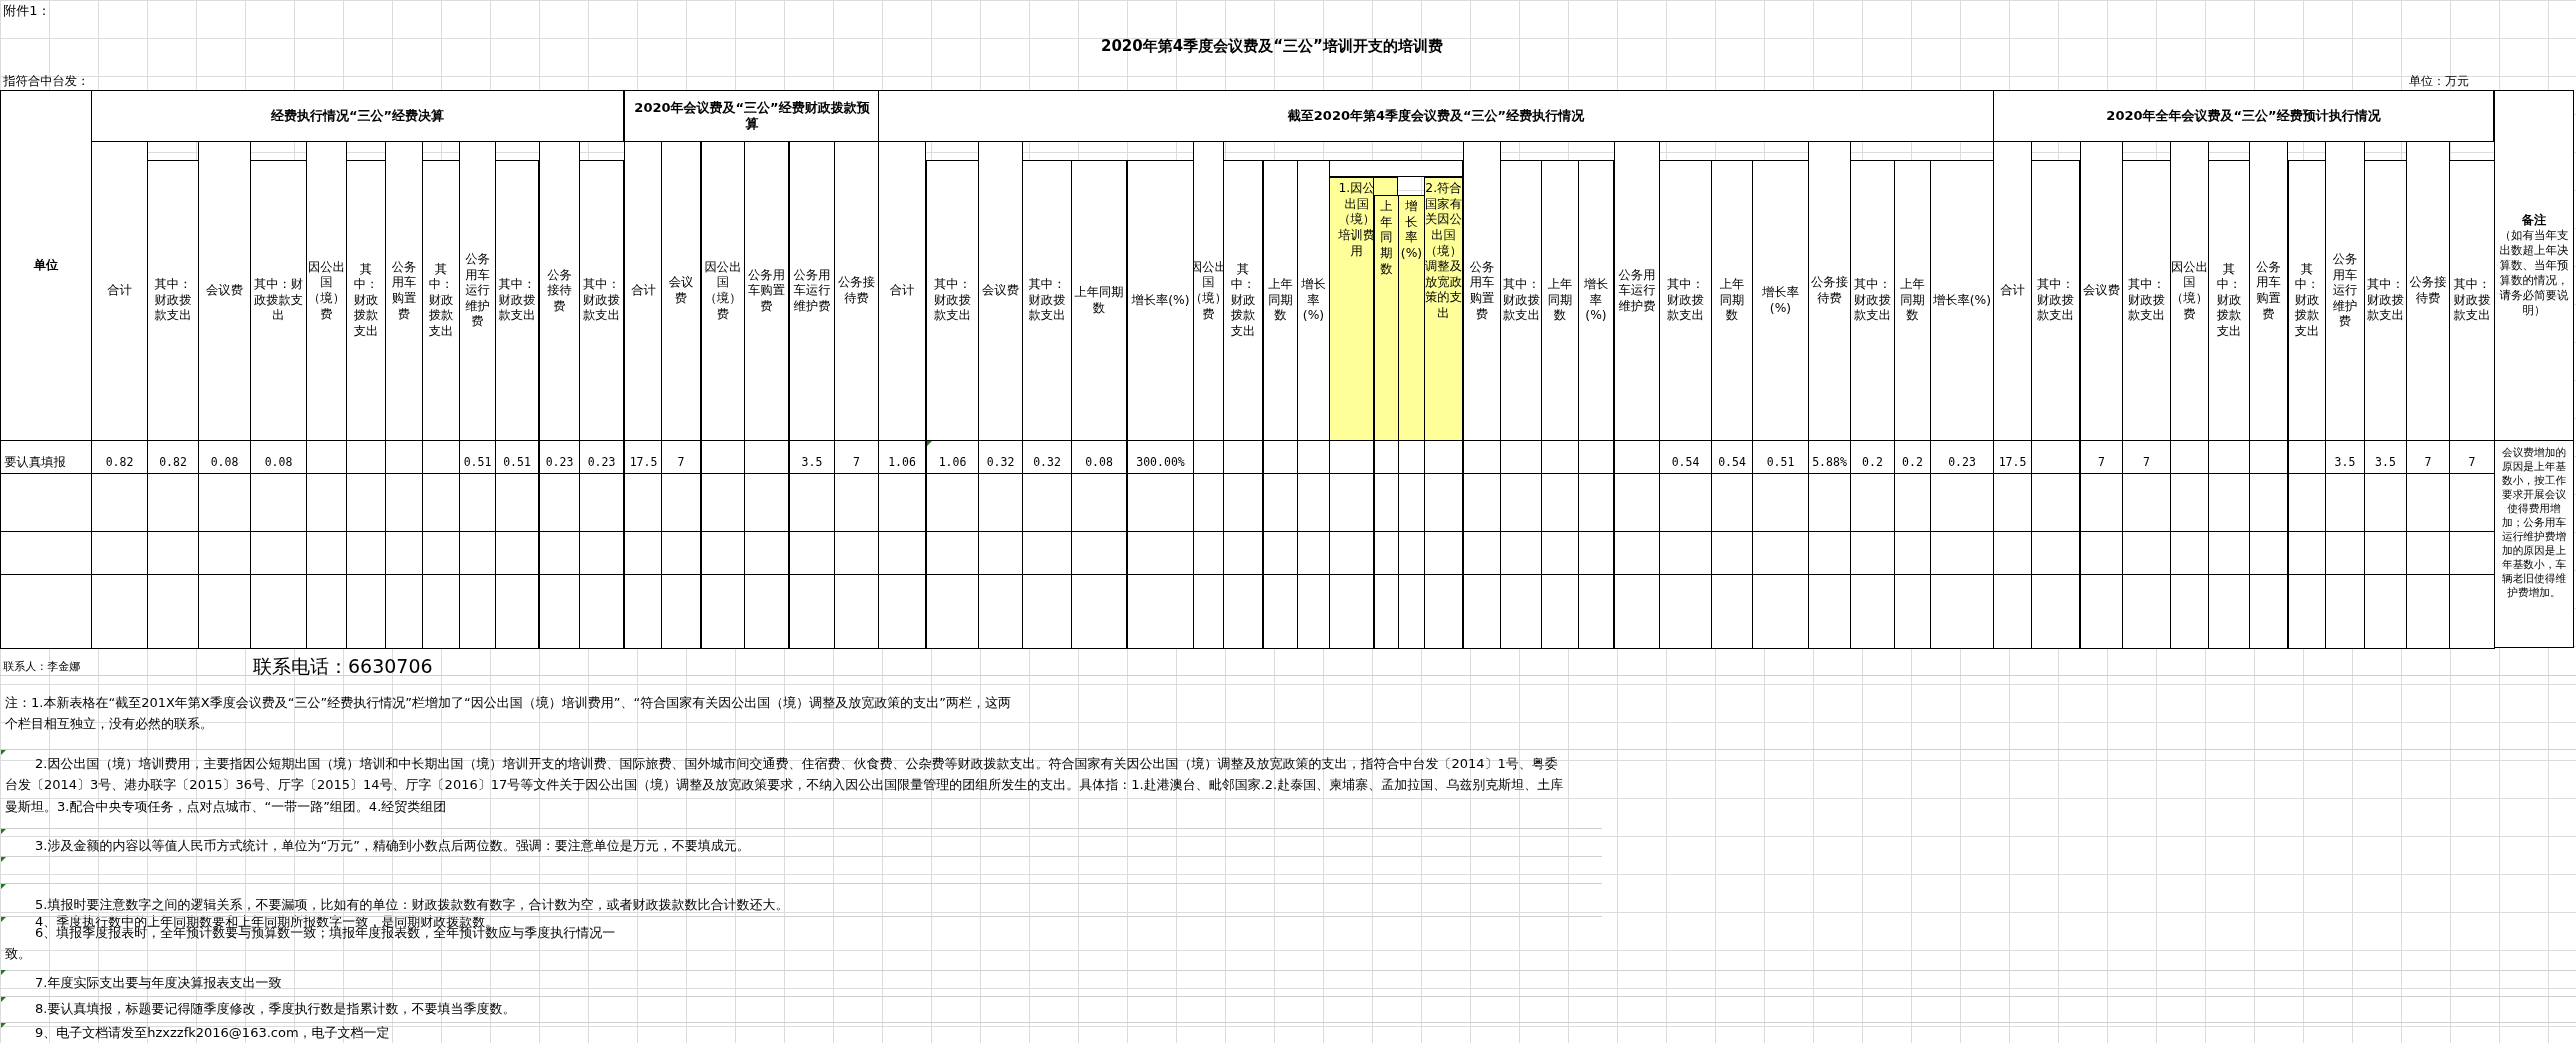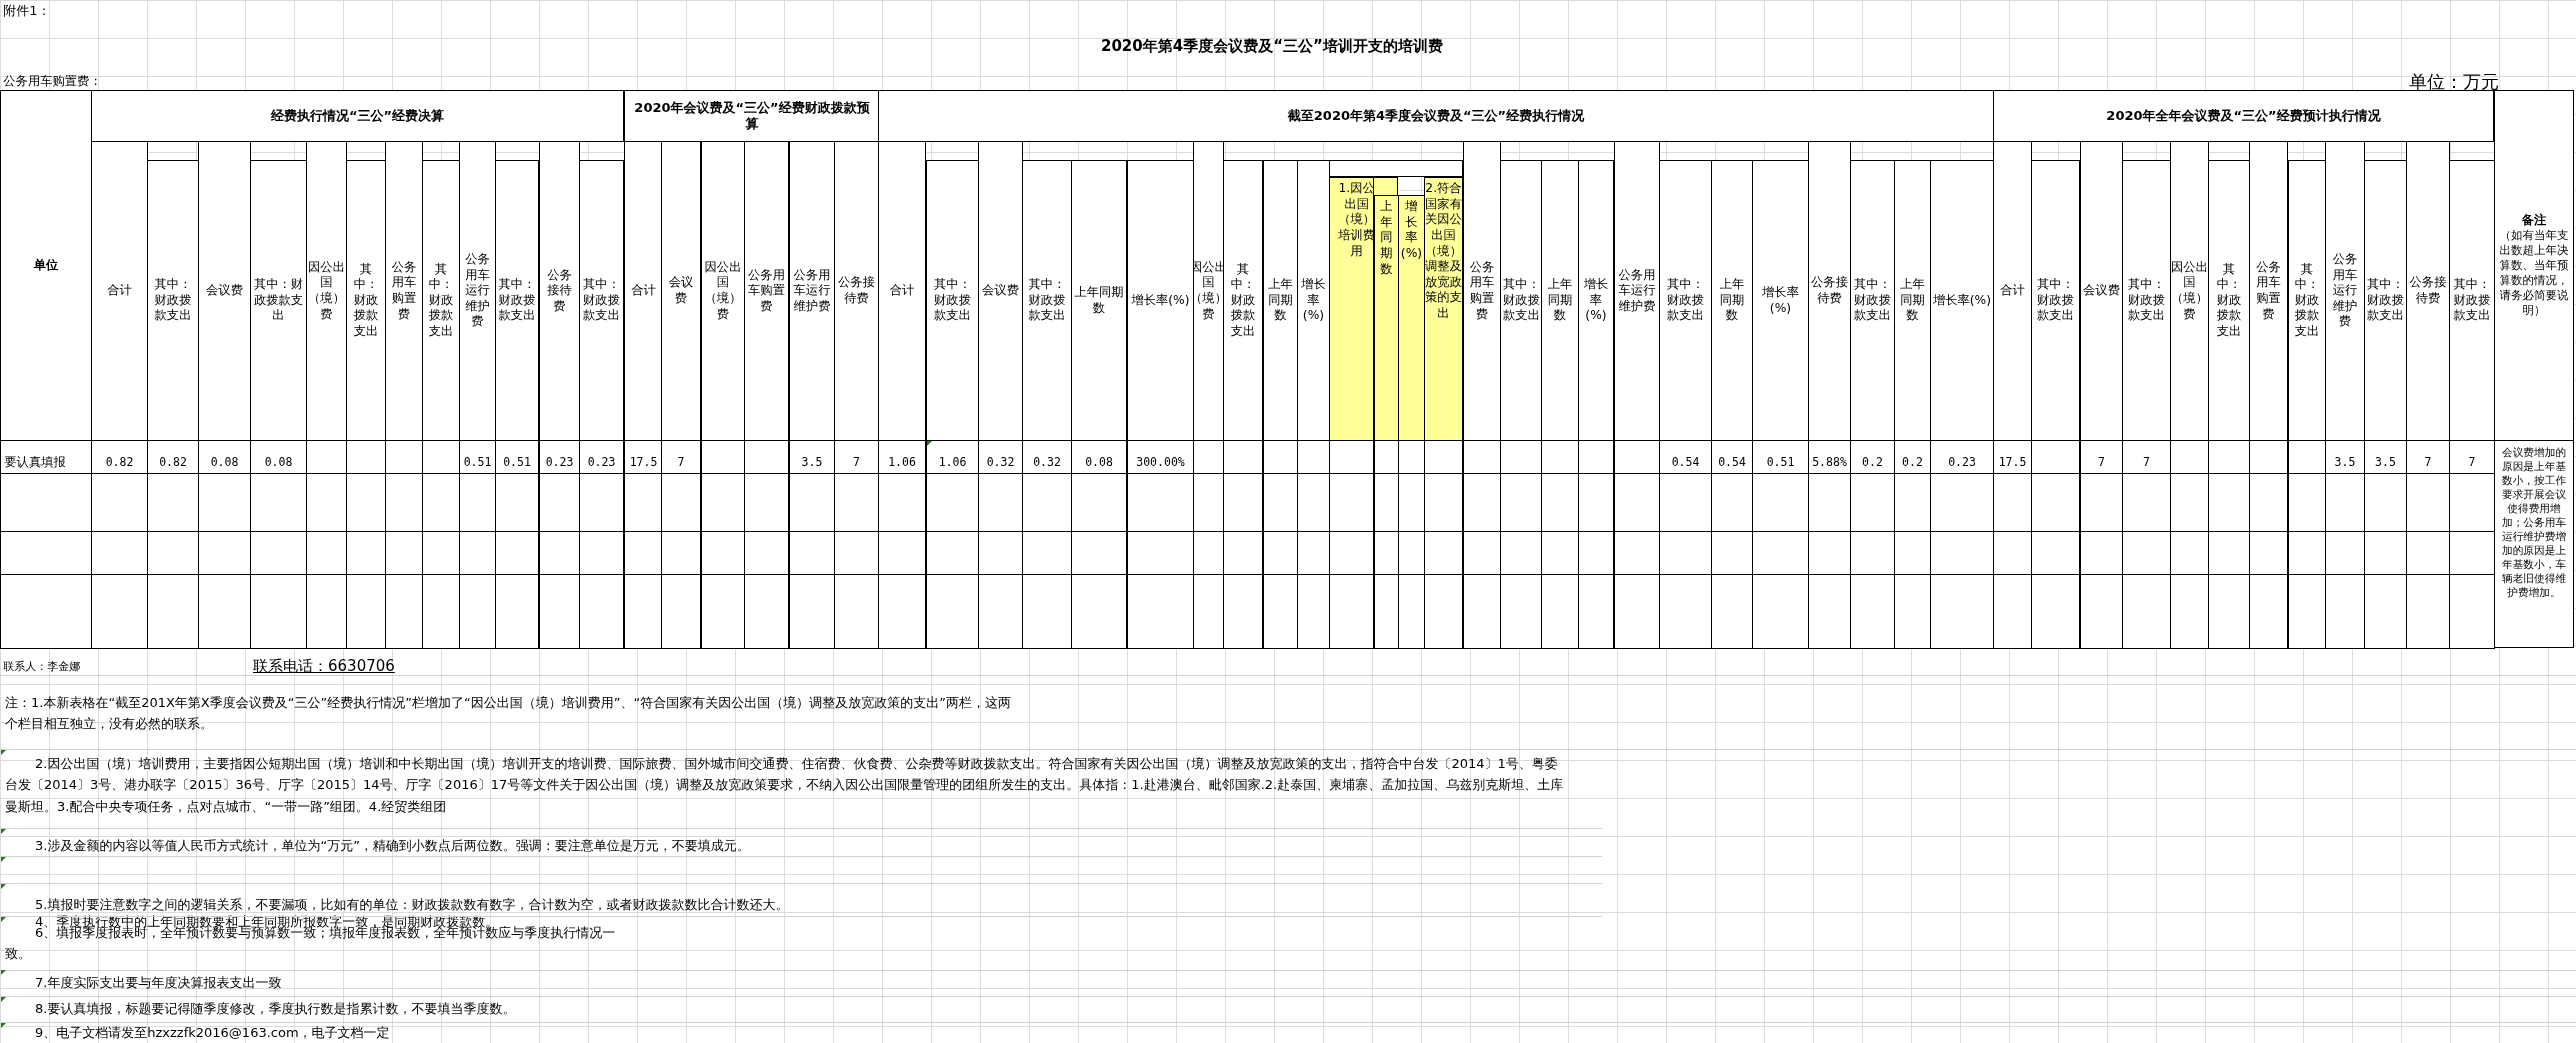--- a/index.html
+++ b/index.html
@@ -23,22 +23,22 @@
   .sep{position:absolute;left:0;height:0.8px;background:#d0d0d0;}
   .corner{position:absolute;width:0;height:0;border-top:5.8px solid #1a7f1a;border-right:5.8px solid transparent;}
 </style>
 </head>
 <body>
 
 <div class="grid-bg"></div>
 
 <div class="txt" style="left:3.3px;top:3.3px;font-size:13px;">附件1：</div>
 <div class="txt title" style="left:1101px;top:39px;">2020年第4季度会议费及“三公”培训开支的培训费</div>
-<div class="txt" style="left:3.3px;top:74px;font-size:12.3px;">公务用车购置费：</div>
-<div class="txt" style="left:2409px;top:74px;font-size:18px;">单位：万元</div>
+<div class="txt" style="left:3.3px;top:74px;font-size:12.3px;">指符合中台发：</div>
+<div class="txt" style="left:2409px;top:74px;font-size:12px;">单位：万元</div>
 
 <div id="table">
 
   <div class="cell hdr bold" style="left:0;top:90px;width:92px;height:351px;">单位</div>
 
   <div class="cell group" style="left:91px;top:90px;width:533px;height:52px;">经费执行情况“三公”经费决算</div>
   <div class="cell group wrap" style="left:624px;top:90px;width:256px;height:52px;padding:0 8.2px;">2020年会议费及“三公”经费财政拨款预算</div>
   <div class="cell group" style="left:878px;top:90px;width:1116px;height:52px;">截至2020年第4季度会议费及“三公”经费执行情况</div>
   <div class="cell group" style="left:1993px;top:90px;width:501px;height:52px;">2020年全年会议费及“三公”经费预计执行情况</div>
 
@@ -338,21 +338,21 @@
       <div class="cell val" style="left: 2364px; top: 574px; width: 43px; height: 75px;"></div>
       <div class="cell val" style="left: 2406px; top: 574px; width: 44px; height: 75px;"></div>
       <div class="cell val" style="left: 2449px; top: 574px; width: 46px; height: 75px;"></div>
       <div class="corner" style="left: 927px; top: 441px;"></div>
     </div>
 
   <div class="cell remark wrap" style="left:2494px;top:440px;width:80px;height:208px;">会议费增加的原因是上年基数小，按工作要求开展会议使得费用增加；公务用车运行维护费增加的原因是上年基数小，车辆老旧使得维护费增加。</div>
 </div>
 
 <div class="txt" style="left:3.3px;top:659px;font-size:11px;">联系人：李金娜</div>
-<div class="txt" style="left:253px;top:659px;font-size:15px;text-decoration:underline;">联系电话：6630706</div>
+<div class="txt" style="left:253px;top:659px;font-size:19px;">联系电话：6630706</div>
 <div class="sep" style="top:675px;width:2576px;"></div>
 
 <div class="note" style="top:692px;width:1009px;">注：1.本新表格在“截至201X年第X季度会议费及“三公”经费执行情况”栏增加了“因公出国（境）培训费用”、“符合国家有关因公出国（境）调整及放宽政策的支出”两栏，这两个栏目相互独立，没有必然的联系。</div>
 <div class="sep" style="top:749px;width:2576px;"></div>
 <div class="corner" style="left:0.8px;top:750px;"></div>
 <div class="note" style="top:753px;width:1561px;text-indent:30px;">2.因公出国（境）培训费用，主要指因公短期出国（境）培训和中长期出国（境）培训开支的培训费、国际旅费、国外城市间交通费、住宿费、伙食费、公杂费等财政拨款支出。符合国家有关因公出国（境）调整及放宽政策的支出，指符合中台发〔2014〕1号、粤委台发〔2014〕3号、港办联字〔2015〕36号、厅字〔2015〕14号、厅字〔2016〕17号等文件关于因公出国（境）调整及放宽政策要求，不纳入因公出国限量管理的团组所发生的支出。具体指：1.赴港澳台、毗邻国家.2.赴泰国、柬埔寨、孟加拉国、乌兹别克斯坦、土库曼斯坦。3.配合中央专项任务，点对点城市、“一带一路”组团。4.经贸类组团</div>
 <div class="sep" style="top:828px;width:1602px;"></div>
 <div class="corner" style="left:0.8px;top:829px;"></div>
 <div class="note" style="top:835px;width:1561px;text-indent:30px;">3.涉及金额的内容以等值人民币方式统计，单位为“万元”，精确到小数点后两位数。强调：要注意单位是万元，不要填成元。</div>
 <div class="sep" style="top:856px;width:1602px;"></div>

